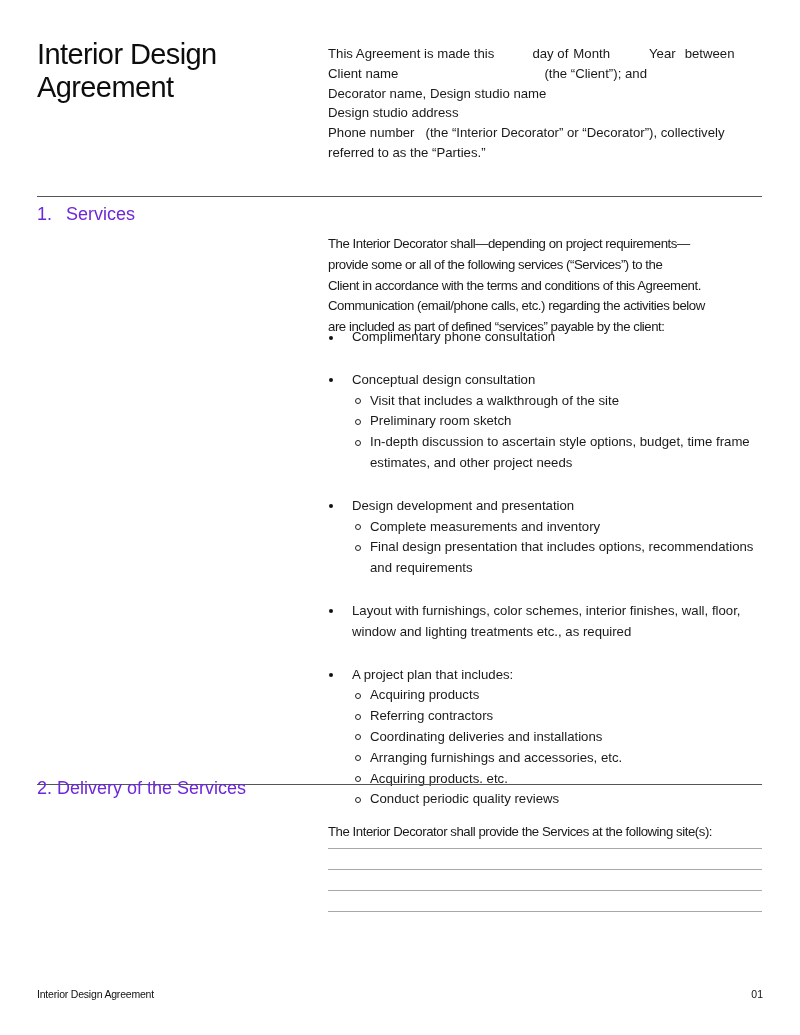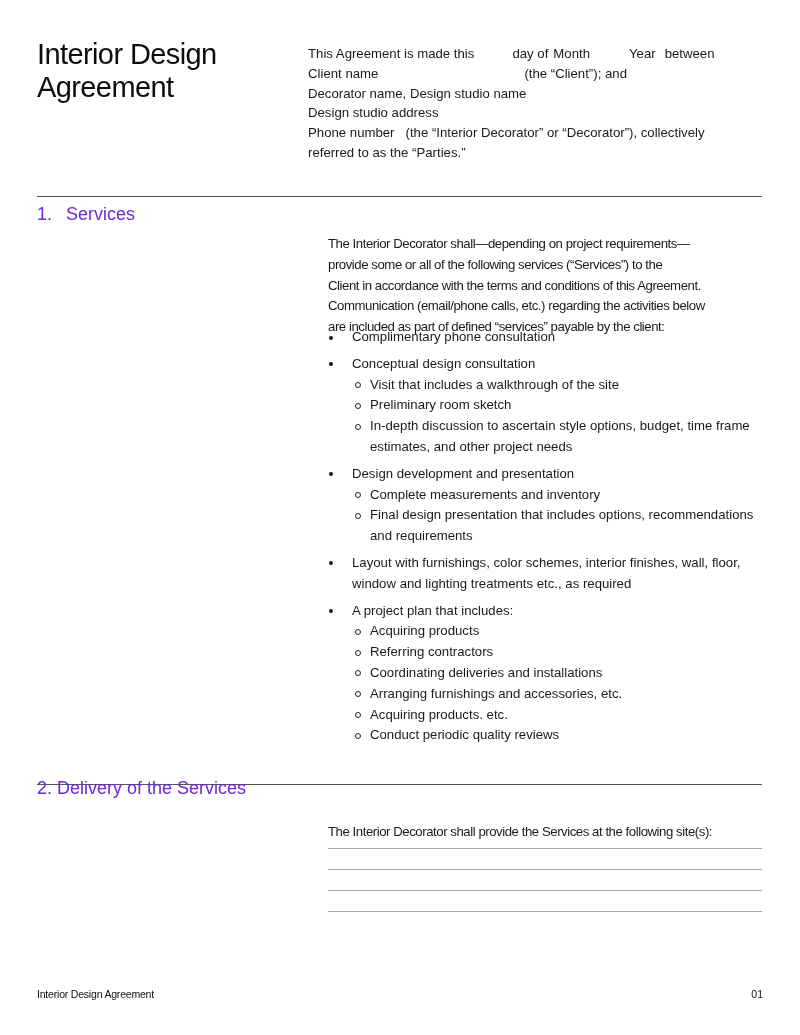--- a/index.html
+++ b/index.html
@@ -14,21 +14,21 @@
       position: absolute;
       left: 37px; top: 38px;
       font-size: 29px;
       line-height: 33px;
       letter-spacing: -0.6px;
       color: #0d0d0d;
       width: 270px;
     }
     .intro {
       position: absolute;
-      left: 308px; top: 44px;
+      left: 328px; top: 44px;
       width: 440px;
       font-size: 13.2px;
       line-height: 19.8px;
       color: #1a1a1a;
     }
     .intro .line { white-space: nowrap; height: 19.8px; }
     .intro .sp { display: inline-block; }
     .divider {
       position: absolute;
       left: 37px; width: 725px;
@@ -51,21 +51,21 @@
       font-size: 13.2px;
       line-height: 20.8px;
       color: #1a1a1a;
       margin-top: 32px;
     }
     .condensed {
       letter-spacing: -0.45px;
     }
     .list { position: absolute; left: 328px; width: 440px; font-size: 13.2px; line-height: 20.8px; color: #1a1a1a; }
     .li { position: relative; padding-left: 24px; }
-    .li + .li { margin-top: 6px; }
+    .li + .li { margin-top: 22px; }
     .li .dot {
       position: absolute; left: 1px; top: 8.5px;
       width: 4px; height: 4px; border-radius: 50%;
       background: #111;
     }
     .sub { position: relative; padding-left: 18px; }
     .sub .ring {
       position: absolute; left: 3px; top: 7.5px;
       width: 6px; height: 6px; border-radius: 50%;
       border: 1px solid #222;

